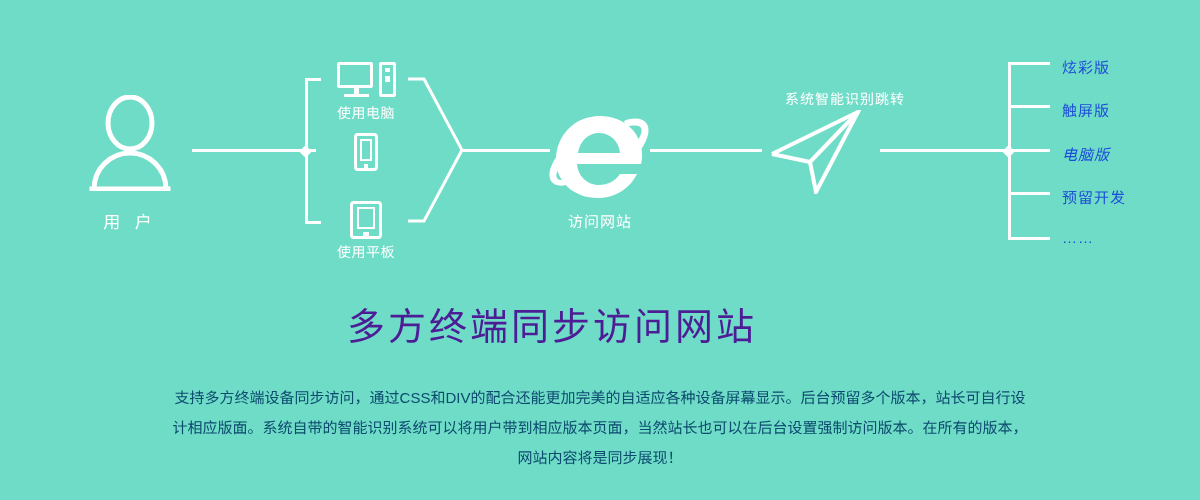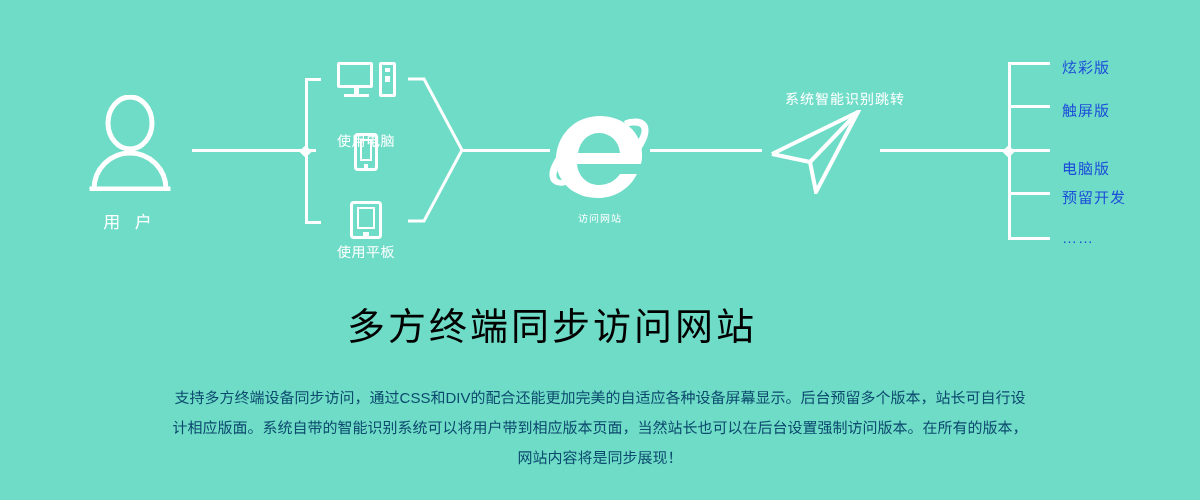--- a/index.html
+++ b/index.html
@@ -37,21 +37,21 @@
   .node-dot {
     position: absolute;
     width: 9px;
     height: 9px;
     background: #ffffff;
     transform: rotate(45deg);
   }
   .caption {
     position: absolute;
     text-align: center;
-    font-size: 10px;
+    font-size: 15px;
     letter-spacing: 1px;
     color: #ffffff;
     white-space: nowrap;
     font-family: "Liberation Sans", "DejaVu Sans", sans-serif;
   }
 
   
   #user-block { left: 60px; top: 95px; width: 140px; height: 150px; }
   #user-icon { position: absolute; left: 28px; top: 0; width: 84px; height: 96px; }
   #user-label { left: 60px; top: 208px; width: 140px; font-size: 17px; letter-spacing: 5px; }
@@ -149,21 +149,21 @@
   #feed-right-line { left: 880px; top: 149px; width: 132px; }
 
   
   #headline {
     position: absolute;
     left: 0; top: 296px;
     width: 1104px;
     text-align: center;
     font-size: 38px;
     letter-spacing: 3px;
-    color: #000000;
+    color: #4c1d95;
     font-weight: normal;
     margin: 0;
   }
   #paragraph {
     position: absolute;
     left: 170px; top: 368px;
     width: 860px;
     text-align: center;
     font-size: 15px;
     line-height: 30px;
@@ -195,21 +195,21 @@
 
   <div class="device" style="left:337px; top:62px; width:60px; height:36px;">
     <div class="mon-screen"></div>
     <div class="mon-neck"></div>
     <div class="mon-base"></div>
     <div class="tower">
       <div class="tower-slot tower-slot-a"></div>
       <div class="tower-slot tower-slot-b"></div>
     </div>
   </div>
-  <div class="device-caption" style="left:306px; top:102px;margin-top:28px;">使用电脑</div>
+  <div class="device-caption" style="left:306px; top:102px;">使用电脑</div>
 
   <div class="device" style="left:354px; top:133px; width:24px; height:38px;">
     <div class="phone">
       <div class="phone-screen"></div>
       <div class="phone-home"></div>
     </div>
   </div>
 
   <div class="device" style="left:350px; top:201px; width:32px; height:38px;">
     <div class="tablet">
@@ -260,21 +260,21 @@
 
   <div class="line-v" id="bracket-right-spine"></div>
 
   <div class="line-h branch" style="left:1008px; top:62px;"></div>
   <div class="branch-label" style="top:56px;">炫彩版</div>
 
   <div class="line-h branch" style="left:1008px; top:105px;"></div>
   <div class="branch-label" style="top:99px;">触屏版</div>
 
   <div class="line-h branch" style="left:1008px; top:149px;"></div>
-  <div class="branch-label" style="top:157px;">电脑版</div>
+  <div class="branch-label" style="top:143px;font-style:italic;">电脑版</div>
 
   <div class="line-h branch" style="left:1008px; top:192px;"></div>
   <div class="branch-label" style="top:186px;">预留开发</div>
 
   <div class="line-h branch" style="left:1008px; top:237px;"></div>
   <div class="branch-label" style="top:229px;">……</div>
 
   <h1 id="headline">多方终端同步访问网站</h1>
   <p id="paragraph">支持多方终端设备同步访问，通过CSS和DIV的配合还能更加完美的自适应各种设备屏幕显示。后台预留多个版本，站长可自行设计相应版面。系统自带的智能识别系统可以将用户带到相应版本页面，当然站长也可以在后台设置强制访问版本。在所有的版本，网站内容将是同步展现！</p>
 

